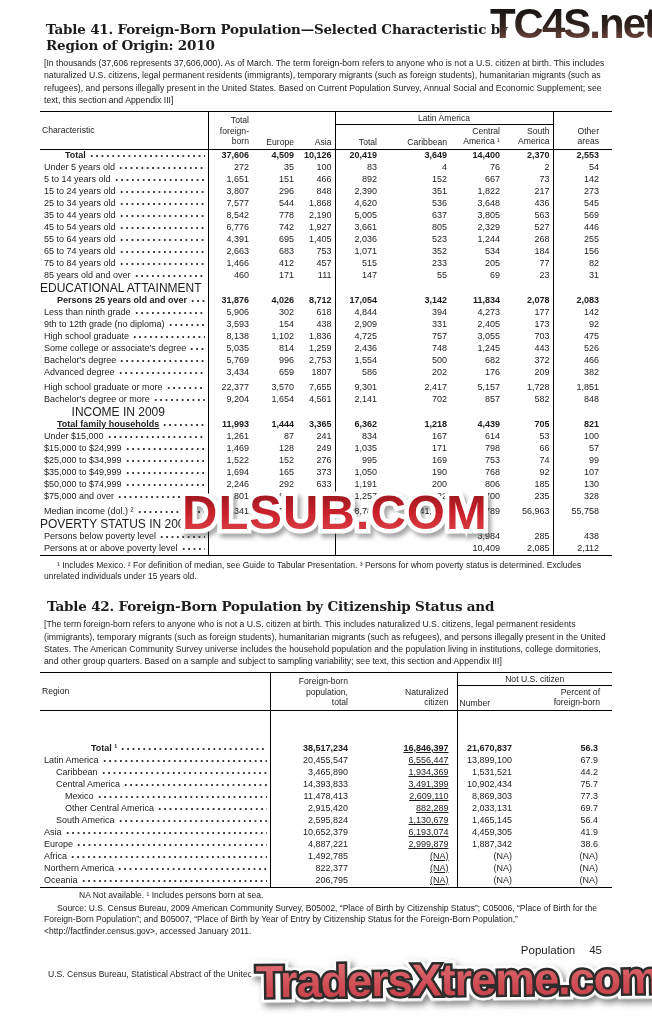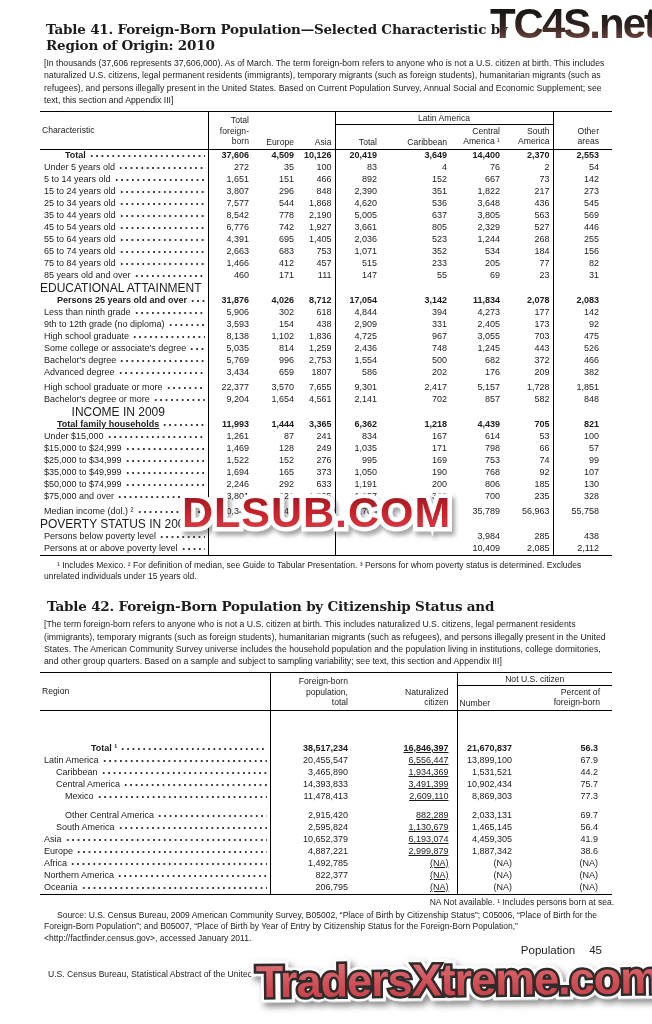--- a/index.html
+++ b/index.html
@@ -40,34 +40,34 @@
   
   #t42 td:nth-child(2){padding-right:9px;}
   #t42 td:nth-child(3){padding-right:8px;text-decoration:underline;}
   #t42 td:nth-child(4){padding-right:18px;}
   #t42 td:nth-child(5){padding-right:14px;}
   #t42 th.c-pct{padding-right:12px;margin-top:22px;}
   #t42 th.c-pop{padding-right:9px;}
   #t42 th.c-nat{padding-right:8px;}
   
   .fnote,.source{margin:2px 38px 0 44px;font-size:8.5px;line-height:11.3px;text-indent:13px;}
-  .fnote42{text-indent:35px;text-align:right;}
+  .fnote42{text-indent:35px;}
   .t41-foot{margin-top:4px;}
   .t42-block{margin-top:16px;}
   
   .pagefoot-right{position:absolute;right:50px;top:944px;font-size:11.5px;}
   .pagefoot-right .pnum{margin-left:14px;}
   .credit{position:absolute;left:48px;top:969px;font-size:8.6px;}
   
   .wm-top{position:absolute;top:2px;right:-4px;font-weight:bold;font-size:42px;line-height:44px;
           font-family:"Liberation Sans",sans-serif;letter-spacing:-2px;
           background:linear-gradient(#181514 15%,#32241f 55%,#8a544c 100%);
           -webkit-background-clip:text;background-clip:text;color:transparent;}
   .wm-mid{position:absolute;left:182px;top:484px;width:390px;height:60px;
-          font-weight:bold;font-size:43px;line-height:56px;letter-spacing:1px;
+          font-weight:bold;font-size:49px;line-height:56px;letter-spacing:1px;
           font-family:"Liberation Sans",sans-serif;white-space:nowrap;}
   .wm-mid .layer{position:absolute;left:0;top:0;}
   .wm-mid .stroke{-webkit-text-stroke:9px #fff;color:#fff;
           filter:drop-shadow(3px 4px 2px rgba(60,60,60,0.45));}
   .wm-mid .fill{background:linear-gradient(#8d151b 5%,#c8202a 50%,#e0474e 95%);
           -webkit-background-clip:text;background-clip:text;color:transparent;}
   .wm-bot{position:absolute;left:256px;top:950px;width:440px;height:70px;
           font-weight:bold;font-size:45px;line-height:60px;letter-spacing:-1px;
           font-family:"Liberation Sans",sans-serif;white-space:nowrap;transform:rotate(-0.6deg);}
   .wm-bot .layer{position:absolute;left:0;top:0;}
@@ -373,21 +373,21 @@
           <td class="lblcell">
             <div class="lblflex">
               <span class="lbl">High school graduate</span>
               <span class="leader"></span>
             </div>
           </td>
           <td class="num vl">8,138</td>
           <td class="num">1,102</td>
           <td class="num">1,836</td>
           <td class="num vl">4,725</td>
-          <td class="num">967</td>
+          <td class="num">757</td>
           <td class="num">3,055</td>
           <td class="num">703</td>
           <td class="num vl">475</td>
         </tr>
         <tr class="">
           <td class="lblcell">
             <div class="lblflex">
               <span class="lbl">Some college or associate's degree</span>
               <span class="leader"></span>
             </div>
@@ -748,21 +748,21 @@
                 <span class="leader"></span>
               </div>
             </td>
             <td class="num vl">11,478,413</td>
             <td class="num">2,609,110</td>
             <td class="num vl">8,869,303</td>
             <td class="num">77.3</td>
           </tr>
           <tr class="">
             <td class="lblcell">
-              <div class="lblflex" style="padding-left: 25px; margin-top: 7px;">
+              <div class="lblflex" style="padding-left: 25px;">
                 <span class="lbl">Other Central America</span>
                 <span class="leader"></span>
               </div>
             </td>
             <td class="num vl">2,915,420</td>
             <td class="num">882,289</td>
             <td class="num vl">2,033,131</td>
             <td class="num">69.7</td>
           </tr>
           <tr class="">

